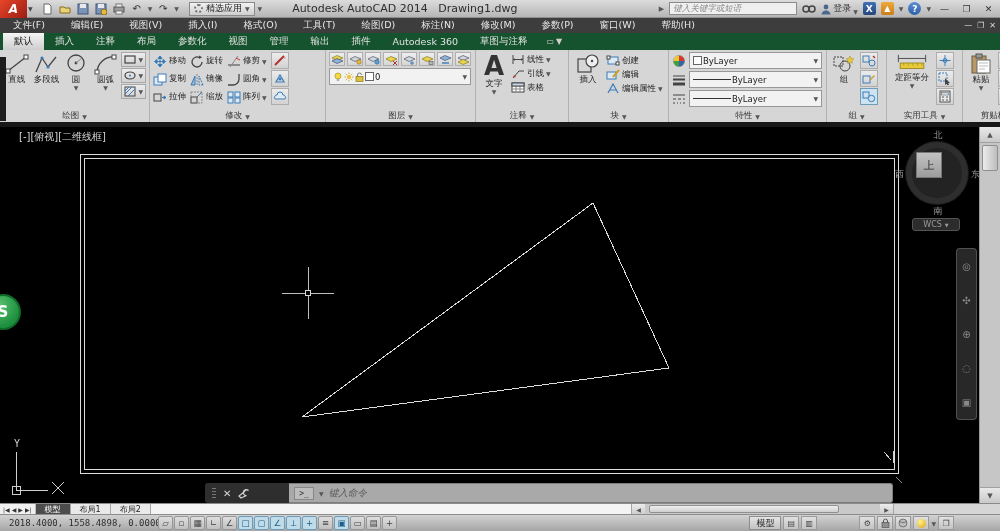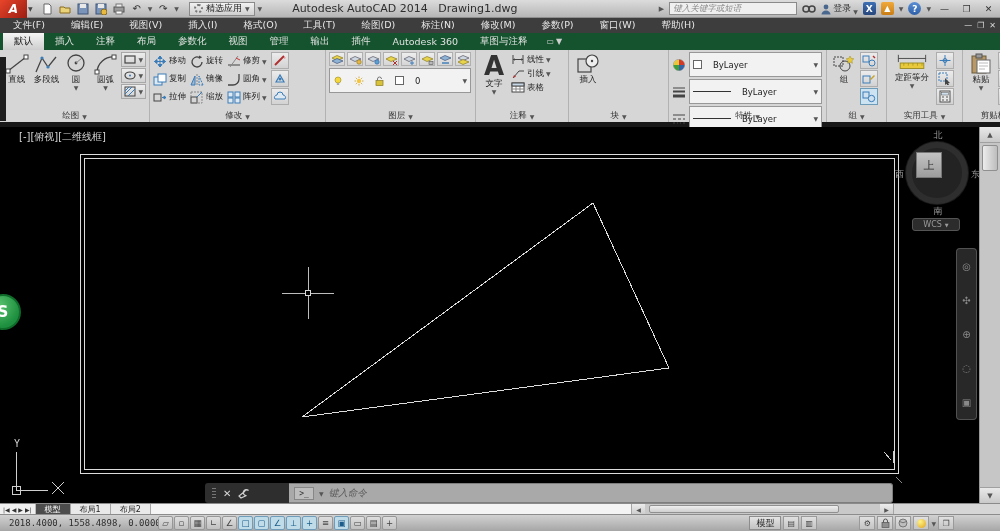--- a/index.html
+++ b/index.html
@@ -48,21 +48,21 @@
   .scol{display:flex;flex-direction:column;gap:1px}
   .scol-btn{display:flex;align-items:center;gap:2px;border:1px solid #a8a8a8;background:linear-gradient(#ececec,#d2d2d2);height:15px;padding:0 2px}
   .scol-btn svg{width:12px;height:11px}
   .mgrid{display:grid;grid-template-columns:auto auto auto;grid-auto-rows:18px;column-gap:4px;align-items:center}
   .mitem{display:flex;align-items:center;gap:2px;font-size:8.5px;color:#222}
   .mitem svg{width:14px;height:13px}
   .layers-col{display:flex;flex-direction:column;gap:2px;width:142px}
   .lrow-icons{display:flex;gap:2px}
   .lrow-icons .lic{width:16px;height:14px;border:1px solid #b0b0b0;background:linear-gradient(#eee,#d5d5d5);display:flex;align-items:center;justify-content:center}
   .lic svg{width:13px;height:11px}
-  .dd{display:flex;align-items:center;border:1px solid #989898;background:#f2f2f2;height:25px;font-size:8.5px;padding:0 3px;gap:11px}
+  .dd{display:flex;align-items:center;border:1px solid #989898;background:#f2f2f2;height:17px;font-size:8.5px;padding:0 3px;gap:1px}
   .dd .flex{flex:1;overflow:hidden;white-space:nowrap}
   .dd .caret{font-size:6px;color:#555}
   .big-a{font-size:26px;font-weight:bold;color:#333;line-height:1}
   .props-col{display:flex;flex-direction:column;gap:2px;width:136px}
   .prow{display:flex;align-items:center;gap:3px}
   .prow svg{width:14px;height:12px}
   .swatch{width:9px;height:9px;background:#fff;border:1px solid #666}
   .iconbtn{width:18px;height:17px;border:1px solid #adadad;background:linear-gradient(#ececec,#d2d2d2);display:flex;align-items:center;justify-content:center}
   .iconbtn svg{width:14px;height:13px}
   .iconbtn.on{background:#cde3f2;border-color:#6f9cb8}
@@ -521,20 +521,45 @@
 
   <div class="panel" style="width:100px">
     <div class="bigbtn" style="width:32px">
       <svg viewBox="0 0 24 22">
           <rect x="2" y="6" width="13" height="13" fill="none" stroke="#444" stroke-width="1.2"></rect>
           <circle cx="16" cy="8" r="6" fill="#eee" stroke="#444" stroke-width="1.2"></circle>
           <circle cx="16" cy="8" r="1.2" fill="#444"></circle>
         </svg>
       <span>插入</span>
     </div>
+    <div class="scol" style="margin-top:2px">
+      <div class="mitem">
+          <svg viewBox="0 0 14 13">
+            <rect x="2" y="3" width="10" height="7" fill="#dfe9f2" stroke="#3a7cb8"></rect>
+            <rect x="1" y="2" width="3" height="3" fill="#fff" stroke="#444"></rect>
+            <rect x="10" y="8" width="3" height="3" fill="#fff" stroke="#444"></rect>
+          </svg>
+          <span>创建</span>
+        </div>
+      <div class="mitem">
+          <svg viewBox="0 0 14 13">
+            <rect x="1" y="4" width="9" height="7" fill="#dfe9f2" stroke="#3a7cb8"></rect>
+            <line x1="7" y1="9" x2="13" y2="2" stroke="#c9a227" stroke-width="2"></line>
+          </svg>
+          <span>编辑</span>
+        </div>
+      <div class="mitem">
+          <svg viewBox="0 0 14 13">
+            <path d="M2,11 L7,2 L12,11" fill="none" stroke="#3a7cb8" stroke-width="1.2"></path>
+            <line x1="4" y1="8" x2="10" y2="8" stroke="#3a7cb8"></line>
+          </svg>
+          <span>编辑属性</span>
+          <span class="tiny-caret">▼</span>
+        </div>
+    </div>
     <div class="pfooter">
         <span>块</span>
         <span class="caret">▼</span>
       </div>
   </div>
 
   <div class="panel" style="width:158px">
     <div class="props-col" style="width:150px">
       <div class="prow">
         <svg viewBox="0 0 14 12">

